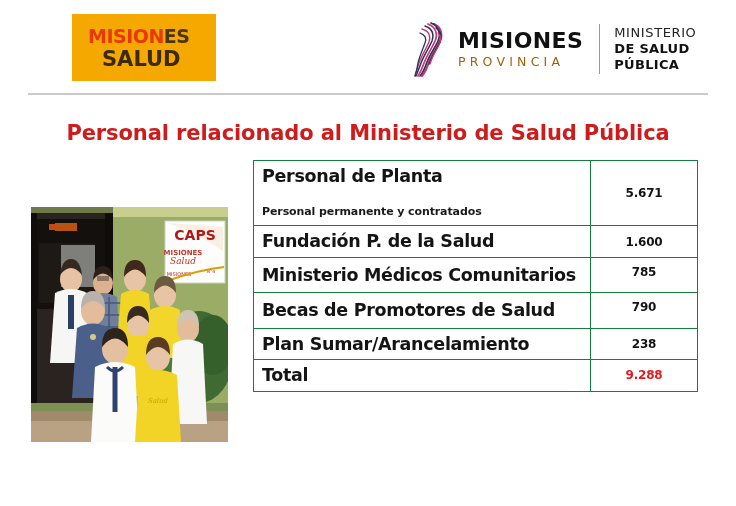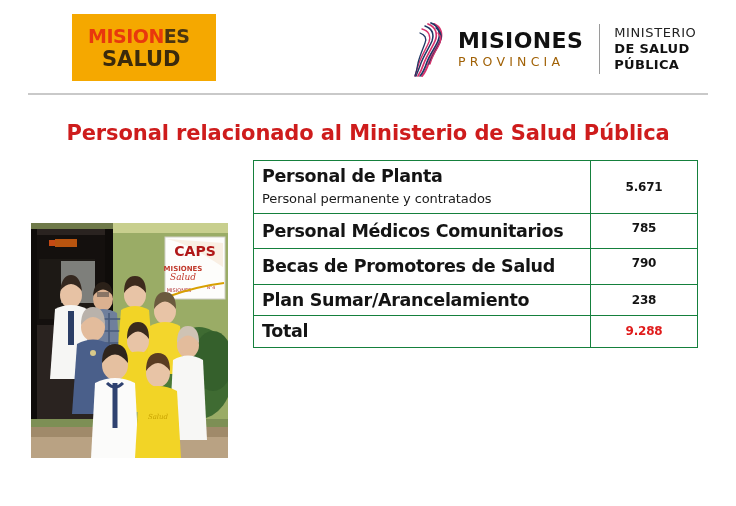--- a/index.html
+++ b/index.html
@@ -173,21 +173,20 @@
 
   
   .photo {
     position: absolute;
     left: 31px;
     top: 207px;
     width: 197px;
     height: 235px;
     overflow: hidden;
     background: #1d4ed8;
-    margin-top: 16px;
   }
   .photo svg { display: block; }
 
   
   .data-table {
     position: absolute;
     left: 253px;
     top: 160px;
     width: 444px;
     border-collapse: collapse;
@@ -208,25 +207,25 @@
     font-family: "DejaVu Sans", sans-serif;
     font-size: 17.5px;
     font-weight: bold;
     color: #141414;
     line-height: 1.17;
     letter-spacing: -0.3px;
   }
   .cell-sub {
     display: block;
     font-family: "DejaVu Sans", sans-serif;
-    font-size: 13px;
-    font-weight: normal;
+    font-size: 11px;
+    font-weight: bold;
     color: #1a1a1a;
     letter-spacing: -0.1px;
-    margin-top: 5px;
+    margin-top: 20px;
     margin-bottom: 1px;
   }
   .cell-value {
     text-align: center;
     font-family: "DejaVu Sans", sans-serif;
     font-size: 12px;
     font-weight: bold;
     color: #141414;
     padding: 5px 6px;
     letter-spacing: -0.2px;
@@ -403,24 +402,30 @@
       <tr>
         <td>
           <div class="cell-label">
             <span>Personal de Planta</span>
             <span class="cell-sub">Personal permanente y contratados</span>
           </div>
         </td>
         <td class="cell-value">5.671</td>
       </tr>
 
+      <tr>
+        <td>
+          <div class="cell-label"><span>Fundación P. de la Salud</span></div>
+        </td>
+        <td class="cell-value">1.600</td>
+      </tr>
 
       <tr class="row-tall">
         <td>
-          <div class="cell-label"><span>Personal Médicos Comunitarios</span></div>
+          <div class="cell-label"><span>Ministerio Médicos Comunitarios</span></div>
         </td>
         <td class="cell-value" style="vertical-align:top;">785</td>
       </tr>
 
       <tr class="row-tall">
         <td>
           <div class="cell-label"><span>Becas de Promotores de Salud</span></div>
         </td>
         <td class="cell-value" style="vertical-align:top;">790</td>
       </tr>

